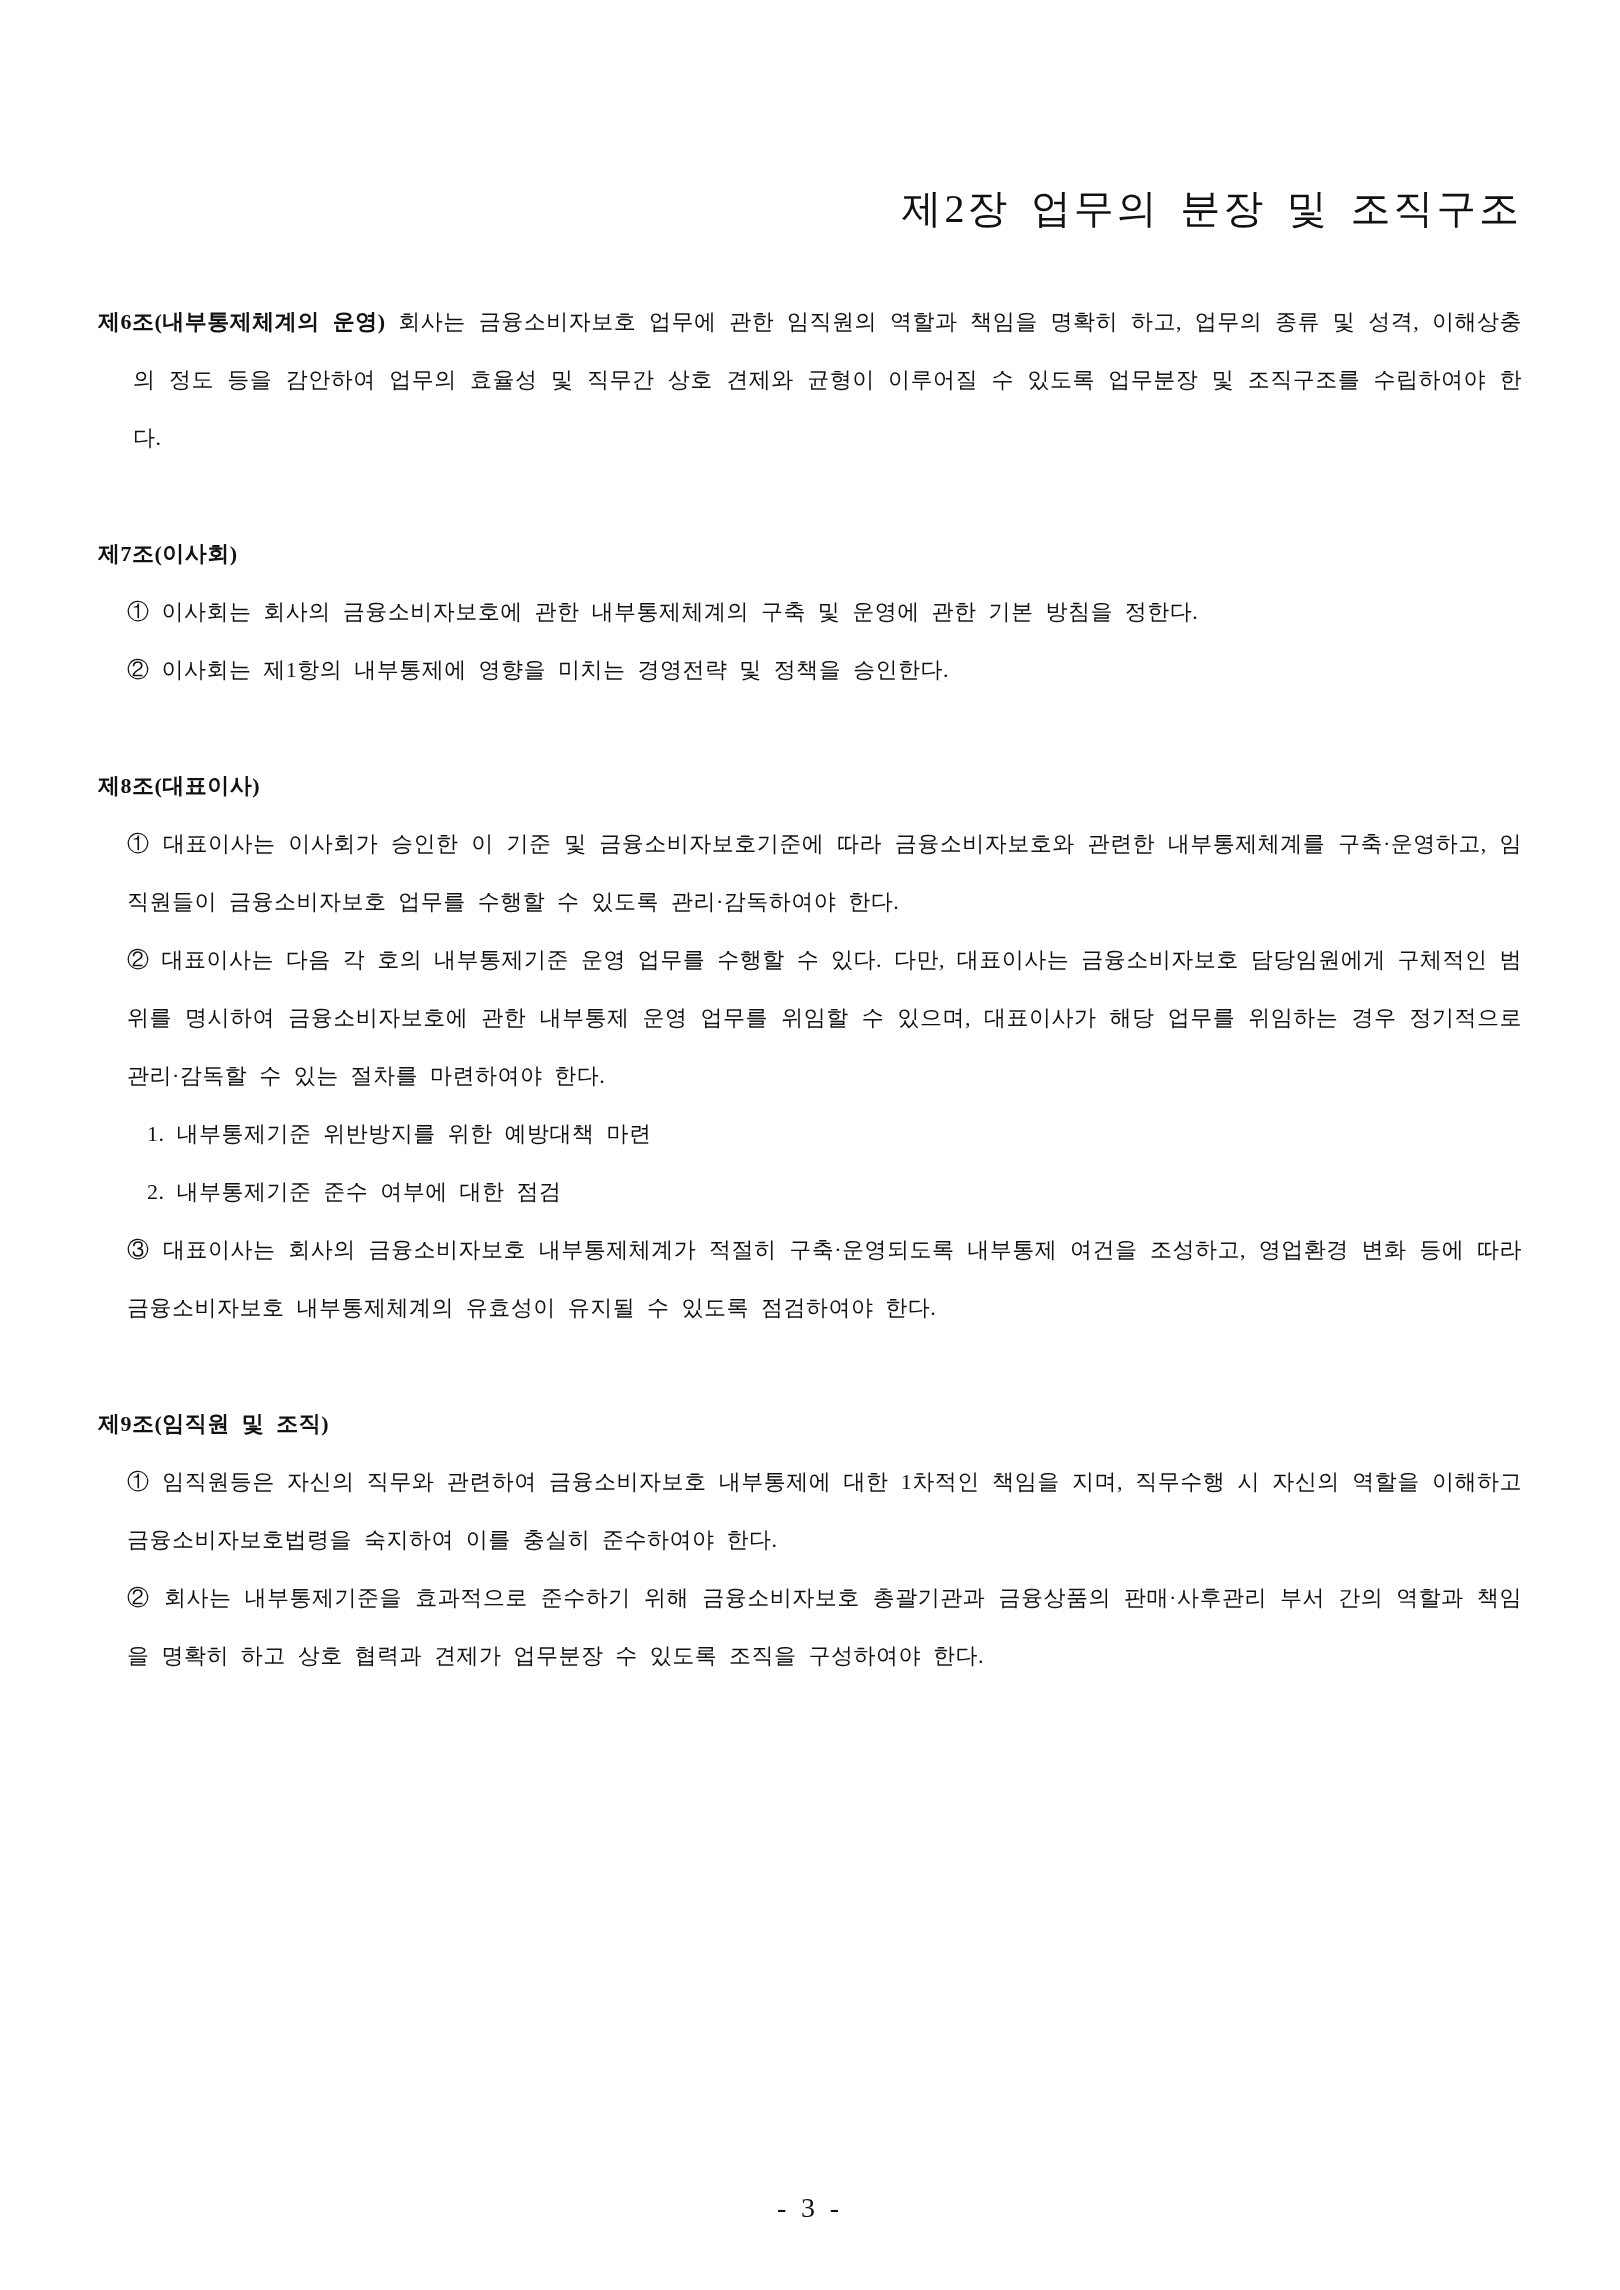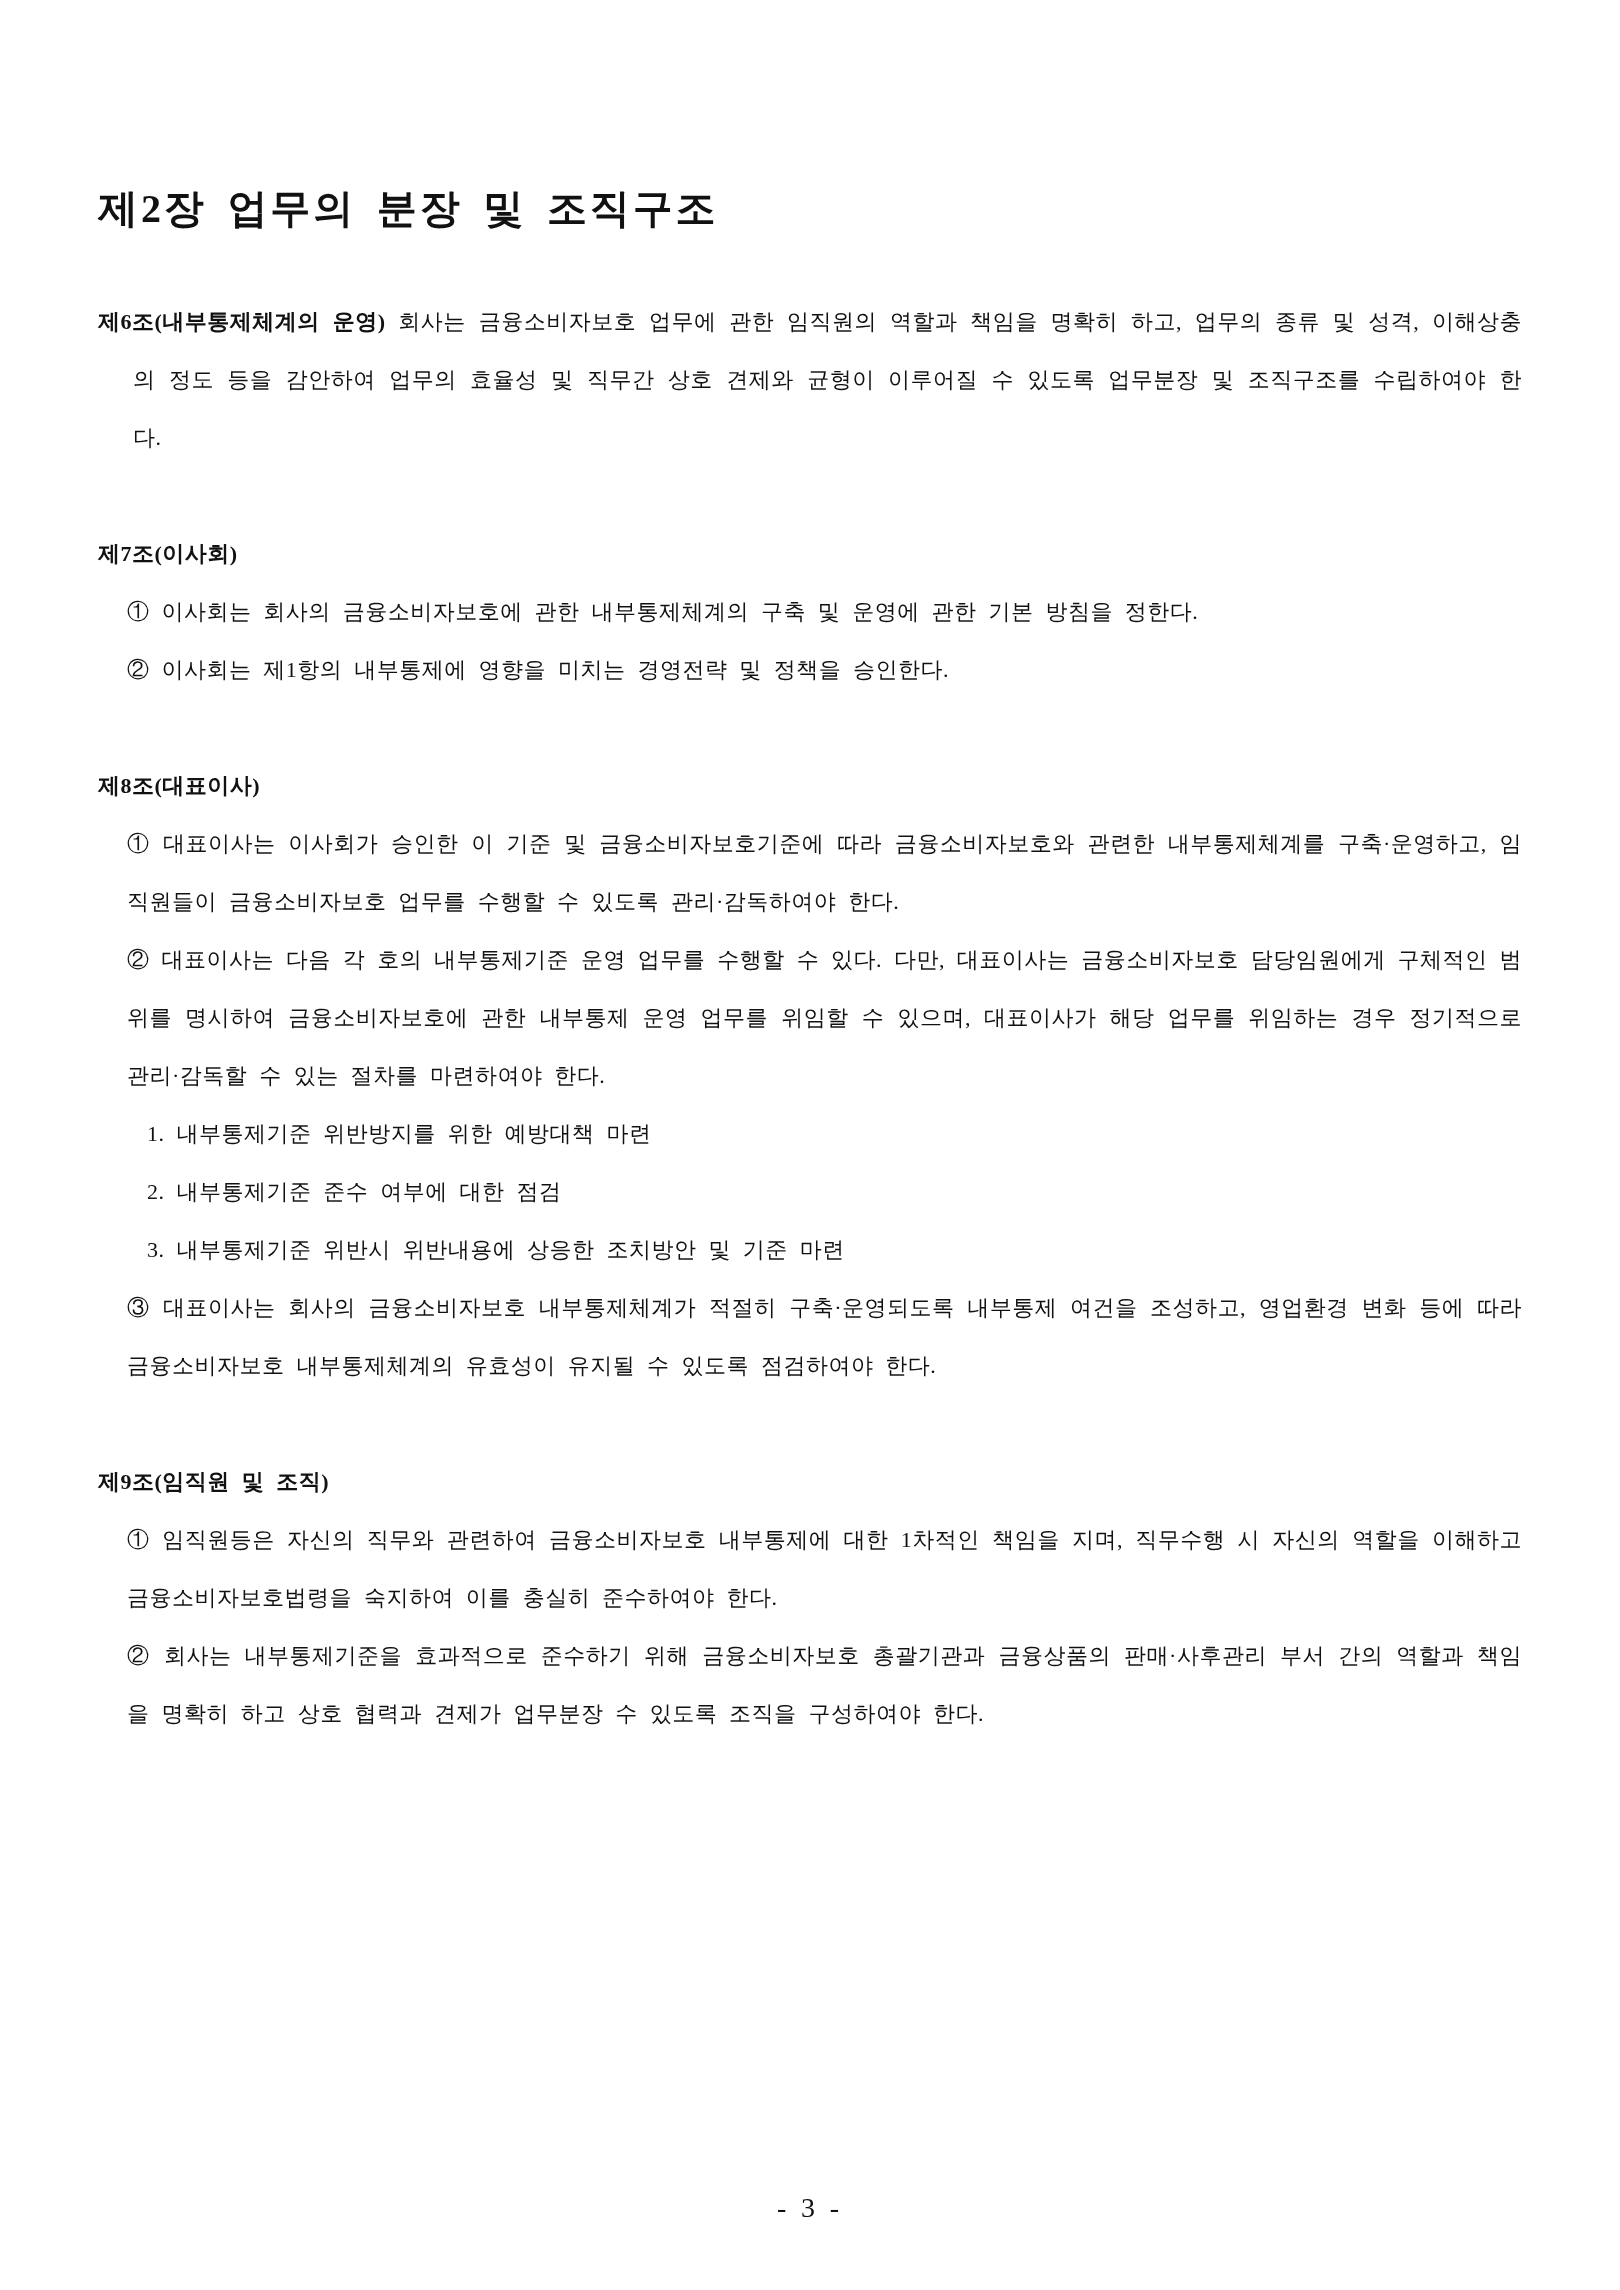--- a/index.html
+++ b/index.html
@@ -13,23 +13,23 @@
     overflow: hidden;
   }
   .page {
     position: absolute;
     inset: 0;
     padding: 0 98px;
     box-sizing: border-box;
   }
   .doc-title {
     margin: 181px 0 0 0;
-    text-align: left;
+    text-align: right;
     font-size: 40px;
-    font-weight: bold;
+    font-weight: normal;
     letter-spacing: 2.9px;
     word-spacing: 7.8px;
   }
   .doc-body {
     margin-top: 57px;
     font-size: 22px;
     line-height: 58px;
     text-align: justify;
     letter-spacing: 0.5px;
     word-spacing: 5.9px;
@@ -68,21 +68,20 @@
         <p class="para"><span class="article-heading">제7조(이사회)</span></p>
         <p class="clause">① 이사회는 회사의 금융소비자보호에 관한 내부통제체계의 구축 및 운영에 관한 기본 방침을 정한다.</p>
         <p class="clause">② 이사회는 제1항의 내부통제에 영향을 미치는 경영전략 및 정책을 승인한다.</p>
       </section>
       <section class="article">
         <p class="para"><span class="article-heading">제8조(대표이사)</span></p>
         <p class="clause">① 대표이사는 이사회가 승인한 이 기준 및 금융소비자보호기준에 따라 금융소비자보호와 관련한 내부통제체계를 구축·운영하고, 임직원들이 금융소비자보호 업무를 수행할 수 있도록 관리·감독하여야 한다.</p>
         <p class="clause">② 대표이사는 다음 각 호의 내부통제기준 운영 업무를 수행할 수 있다. 다만, 대표이사는 금융소비자보호 담당임원에게 구체적인 범위를 명시하여 금융소비자보호에 관한 내부통제 운영 업무를 위임할 수 있으며, 대표이사가 해당 업무를 위임하는 경우 정기적으로 관리·감독할 수 있는 절차를 마련하여야 한다.</p>
         <p class="item">1. 내부통제기준 위반방지를 위한 예방대책 마련</p>
         <p class="item">2. 내부통제기준 준수 여부에 대한 점검</p>
-        <p class="item">3. 내부통제기준 위반시 위반내용에 상응한 조치방안 및 기준 마련</p>
         <p class="clause">③ 대표이사는 회사의 금융소비자보호 내부통제체계가 적절히 구축·운영되도록 내부통제 여건을 조성하고, 영업환경 변화 등에 따라 금융소비자보호 내부통제체계의 유효성이 유지될 수 있도록 점검하여야 한다.</p>
       </section>
       <section class="article">
         <p class="para"><span class="article-heading">제9조(임직원 및 조직)</span></p>
         <p class="clause">① 임직원등은 자신의 직무와 관련하여 금융소비자보호 내부통제에 대한 1차적인 책임을 지며, 직무수행 시 자신의 역할을 이해하고 금융소비자보호법령을 숙지하여 이를 충실히 준수하여야 한다.</p>
         <p class="clause">② 회사는 내부통제기준을 효과적으로 준수하기 위해 금융소비자보호 총괄기관과 금융상품의 판매·사후관리 부서 간의 역할과 책임을 명확히 하고 상호 협력과 견제가 업무분장 수 있도록 조직을 구성하여야 한다.</p>
       </section>
     </main>
 
   <div class="footer">- 3 -</div>

